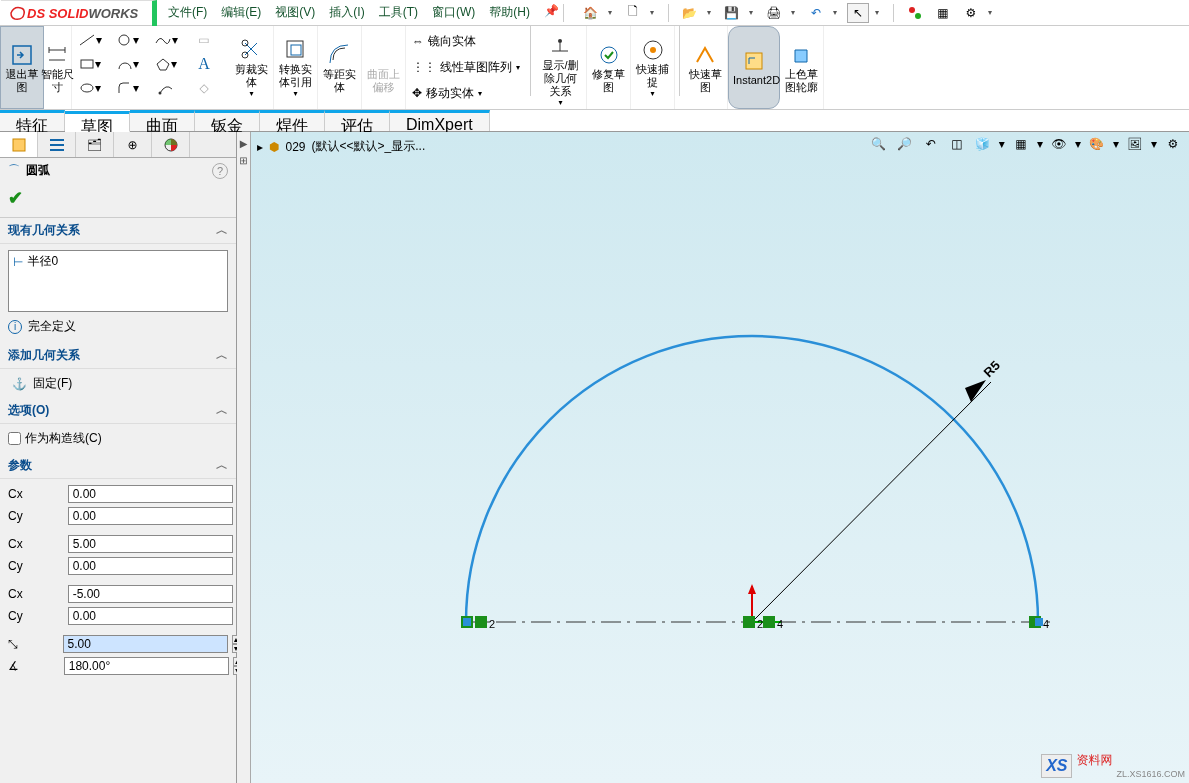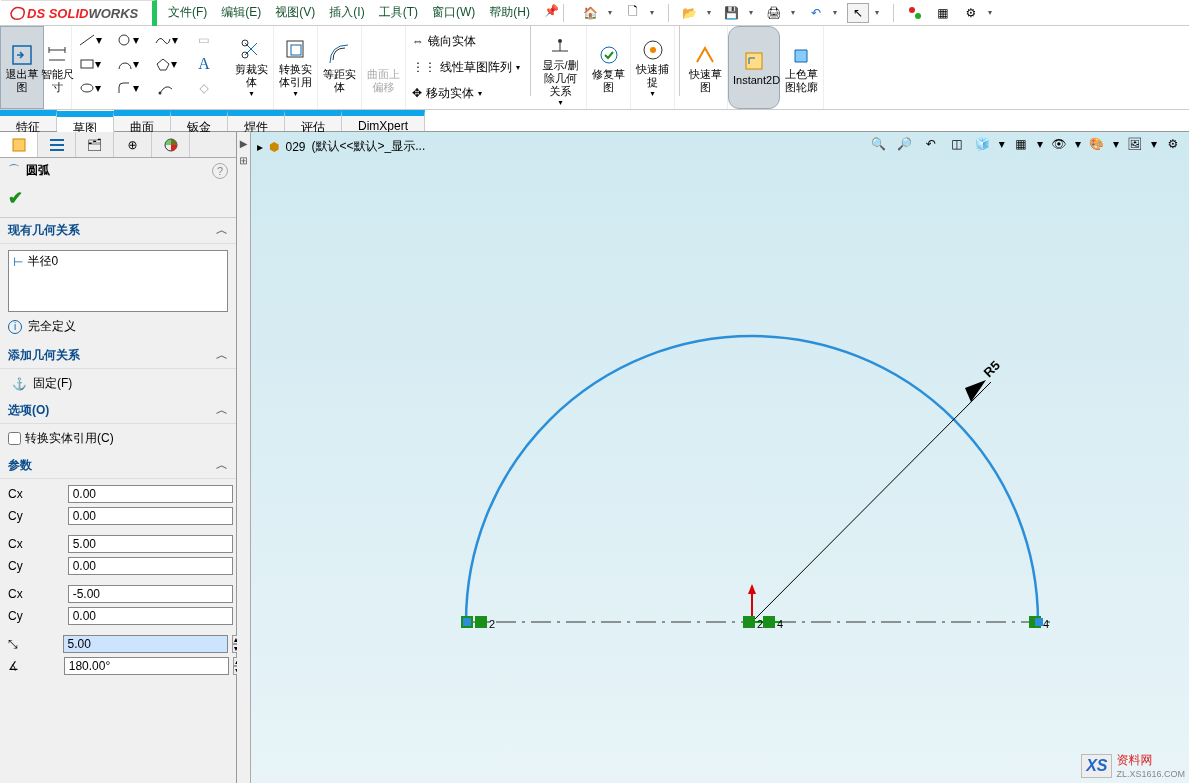--- a/index.html
+++ b/index.html
@@ -21,21 +21,21 @@
 .rib-group { display:flex; flex-direction:column; align-items:center; justify-content:center; padding: 2px 6px; border-right: 1px solid #eee; }
 .rib-big { width: 42px; text-align:center; font-size:11px; line-height:13px; }
 .rib-grid { display:grid; grid-template-columns: repeat(4, 32px); grid-template-rows: repeat(3, 22px); gap: 2px 6px; padding: 4px 6px;}
 .rib-sm { width: 24px; height:20px; display:flex;align-items:center;justify-content:center;}
 .rib-list { display:flex; flex-direction:column; gap:4px; padding: 4px 6px; font-size:12px;}
 .rib-list-item{ display:flex; align-items:center; gap:4px; height:22px;}
 .rib-active { background:#d0d8de; border:1px solid #9ab; }
 .disabled { color:#aaa; }
 
 .tabs { height: 22px; display:flex; border-bottom:1px solid #999; background:#fff;}
-.tab { padding: 3px 16px; font-size:12px; border-right:1px solid #ccc; border-top:6px solid #0ea5e9; background:#f5f5f5; cursor:pointer;}
+.tab { padding: 3px 16px; font-size:16px; border-right:1px solid #ccc; border-top:3px solid #0ea5e9; background:#f5f5f5; cursor:pointer;}
 .tab.active { background:#fff; border-bottom:1px solid #fff; position:relative; top:1px;}
 
 .workspace { display:flex; height: calc(783px - 26px - 84px - 22px); position:relative;}
 .panel { width: 237px; border-right:1px solid #999; background:#f0f0f0; display:flex; flex-direction:column;}
 .panel-tabs { height: 26px; display:flex; border-bottom:1px solid #aaa; background:#eee;}
 .ptab { width:38px; display:flex;align-items:center;justify-content:center; border-right:1px solid #ccc; cursor:pointer;}
 .ptab.active{background:#fff;}
 .prop-title { display:flex; align-items:center; padding: 4px 8px; gap:6px; font-size:12px;}
 .prop-title-icon{color:#16a;}
 .help-icon{margin-left:auto; color:#888; border:1px solid #aaa; border-radius:50%; width:16px;height:16px; text-align:center; line-height:14px; font-size:11px;}
@@ -63,21 +63,21 @@
 .breadcrumb{position:absolute; top:6px; left:6px; display:flex; align-items:center; gap:6px; font-size:12px;}
 .view-toolbar{position:absolute; top:2px; right:6px; display:flex; gap:6px; align-items:center;}
 .vbtn{width:20px;height:20px;display:flex;align-items:center;justify-content:center;}
 
 .sketch-svg{position:absolute; left:0; top:0; width:100%; height:100%;}
 
 .watermark{position:absolute; bottom:4px; right:4px; display:flex; align-items:center; gap:4px; font-size:12px;}
 .wm-badge{background:#eee; border:1px solid #bbb; padding:2px 4px; font-style:italic; font-weight:bold;}
 .wm-red{color:#d22;}
 .wm-blue{color:#26c;}
-.wm-sub{font-size:9px;color:#888;}
+.wm-sub{font-size:9px;color:#888;margin-left:40px;}
 
 .scrollbar-area{position:absolute; right:0; top:26px; bottom:0; width:16px; background:#eee; border-left:1px solid #ccc;}
 </style>
 </head>
 <body>
 
 <div class="menubar">
   <div class="logo">
     <svg width="18" height="18" viewBox="0 0 18 18">
         <path d="M2 9 Q5 2 12 4 Q16 5 15 10 Q14 16 6 15 Q2 14 2 9 Z" fill="none" stroke="#d22" stroke-width="1.5"></path>
@@ -341,21 +341,21 @@
       </div>
     </div>
 
     <div class="section-hdr">
       <span>选项(O)</span>
         <span class="chev">︿</span>
     </div>
     <div class="section-body">
       <label class="cb-row">
         <input type="checkbox" style="">
-        <span>转换实体引用(C)</span>
+        <span>作为构造线(C)</span>
       </label>
     </div>
 
     <div class="section-hdr">
       <span>参数</span>
         <span class="chev">︿</span>
     </div>
     <div class="section-body">
       <div class="param-row">
           <span class="param-icon">Cx</span>

